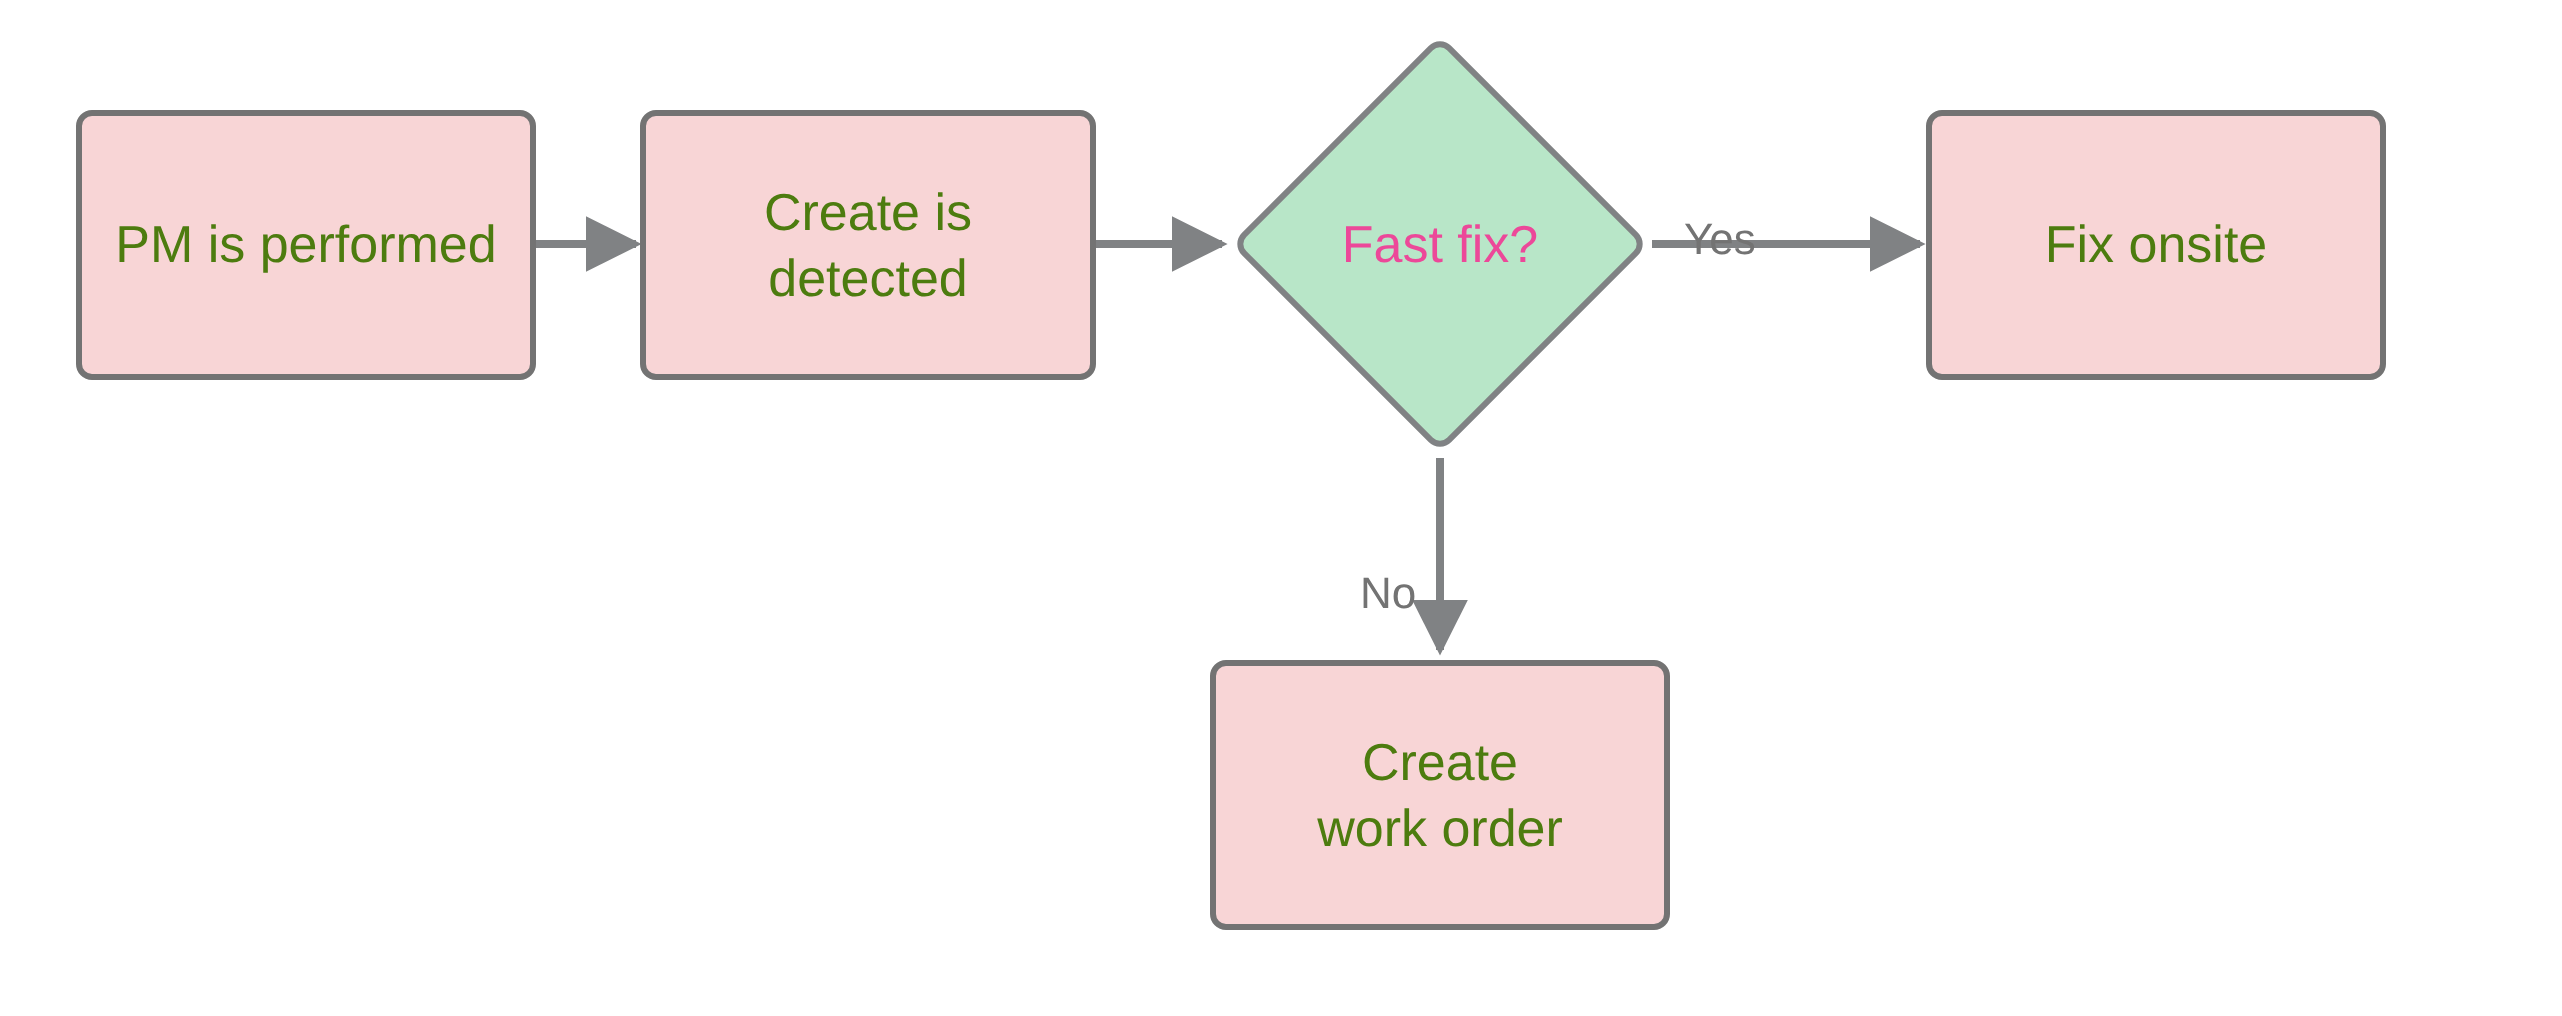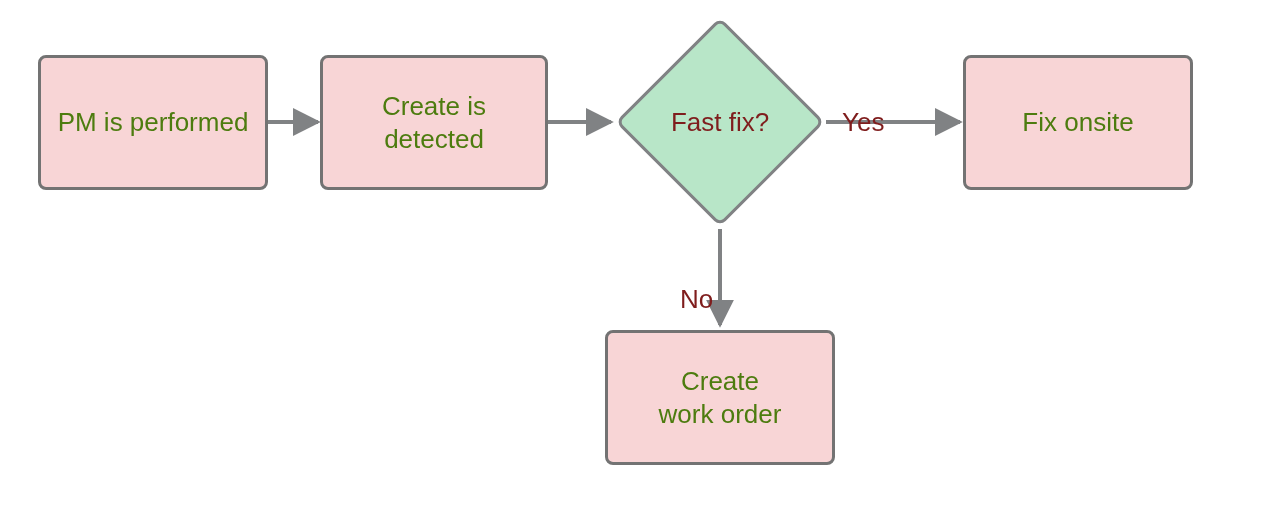--- a/index.html
+++ b/index.html
@@ -43,27 +43,27 @@
     height: 148px;
     background: #B8E6C8;
     border: 3px solid #808284;
     border-radius: 8px;
     transform: rotate(45deg);
     box-sizing: border-box;
   }
   .diamond-label {
     position: relative;
     font-size: 26px;
-    color: #7f1d1d;
+    color: #ec4899;
     text-align: center;
   }
   .edge-label {
     position: absolute;
-    font-size: 26px;
-    color: #7f1d1d;
+    font-size: 22px;
+    color: #737373;
   }
   svg.arrows {
     position: absolute;
     left: 0; top: 0;
     width: 1281px;
     height: 508px;
     pointer-events: none;
   }
 </style>
 </head>

